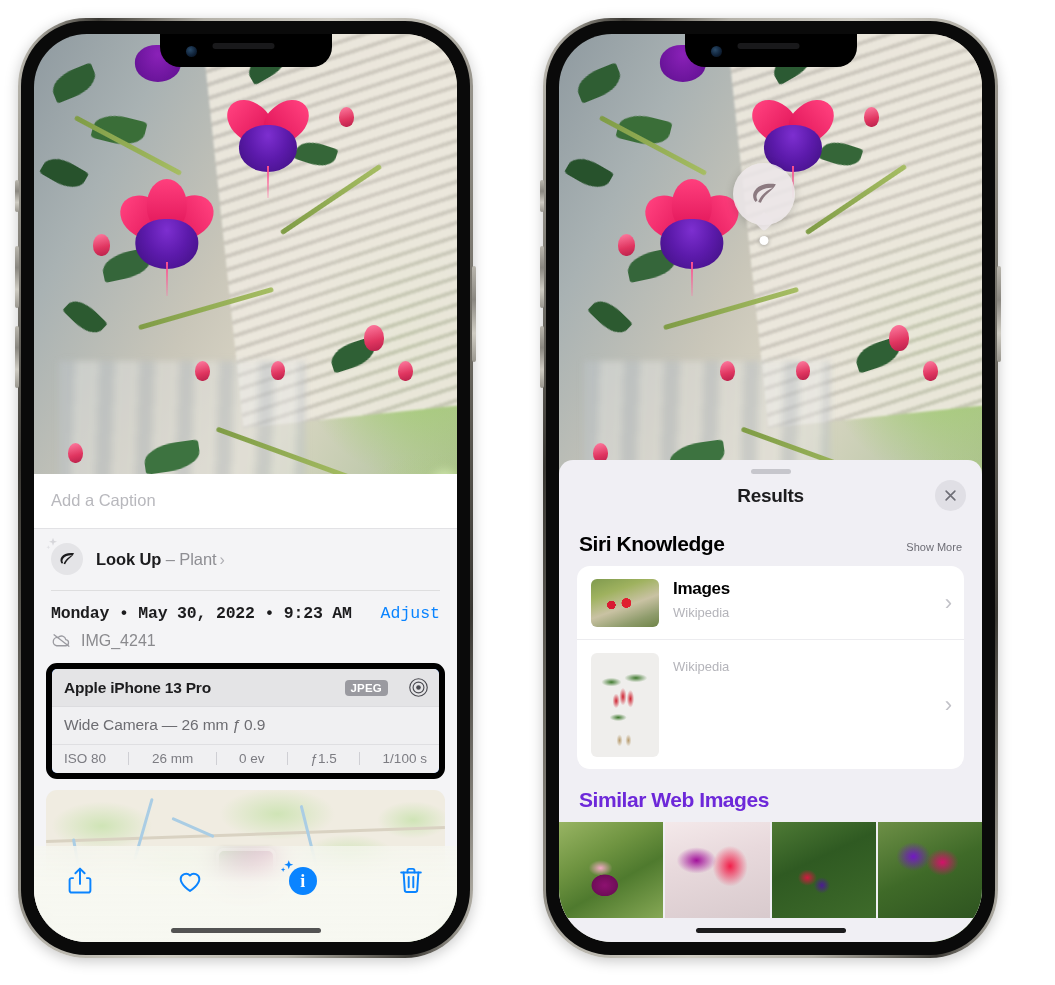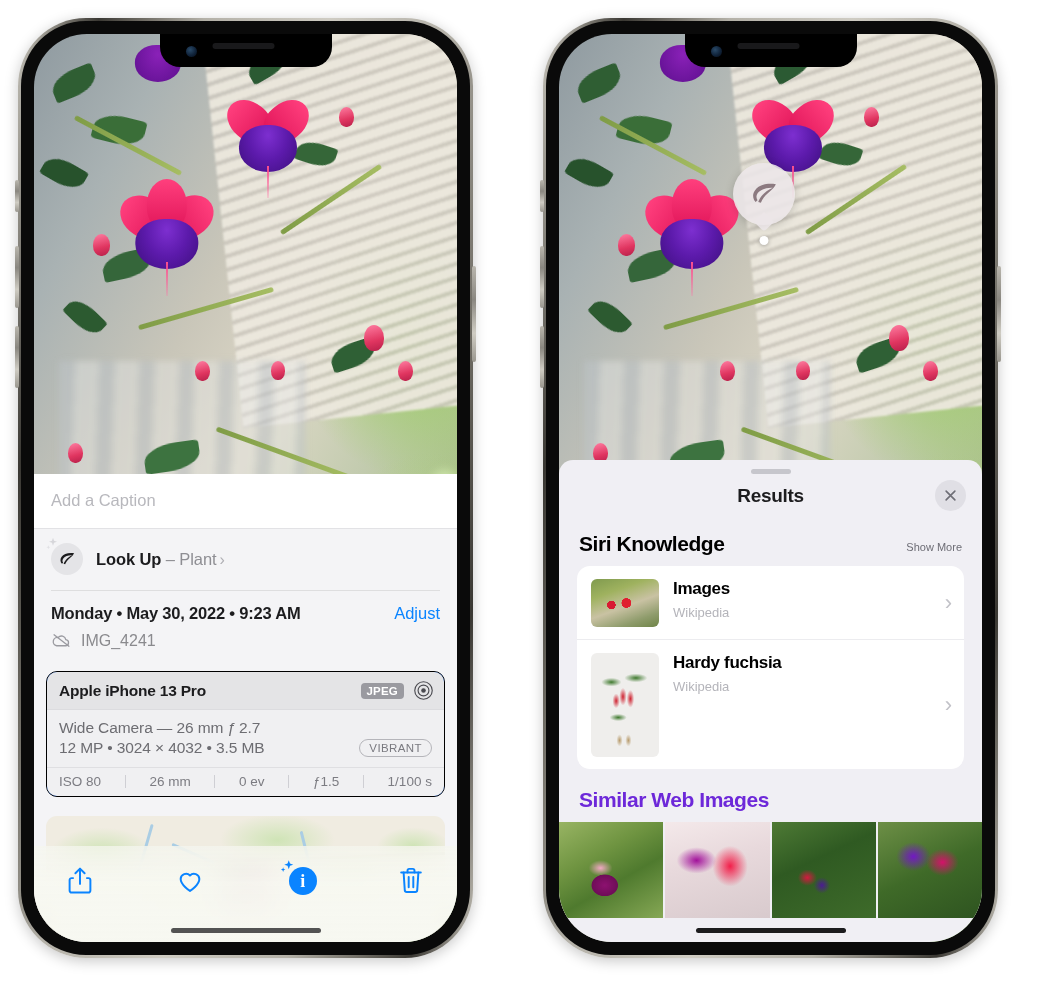--- a/index.html
+++ b/index.html
@@ -158,39 +158,40 @@
   .lookup-text { font-size: 16.5px; color: #1c1c1e; letter-spacing: -.1px; }
   .lookup-text b { font-weight: 700; }
   .lookup-text .sub { color: #8e8e93; font-weight: 400; }
   .chev-small { color: #b0b0b5; font-size: 16px; margin-left: 3px; }
 
   .divider { height: 1px; background: #dededf; margin: 0 17px; }
 
   .datetime-row {
     display: flex; align-items: flex-start; justify-content: space-between;
     padding: 13px 17px 2px 17px;
+    font-family: Liberation Mono, monospace;
   }
   .datetime-main { font-size: 16.5px; font-weight: 700; color: #1c1c1e; letter-spacing: -.2px; }
   .adjust-link { font-size: 16.5px; color: #0a84ff; cursor: pointer; }
   .filename-row { display: flex; align-items: center; gap: 9px; padding: 5px 17px 12px 17px; }
   .filename-row svg { width: 21px; height: 21px; flex: 0 0 auto; }
   .filename-text { font-size: 16px; color: #8a8a8e; }
 
   
   .meta-card {
-    margin: 8px 12px; border-radius: 11px; overflow: hidden;
-    background: #3b82f6; border: 1px solid #000000;
+    margin: 0 12px; border-radius: 11px; overflow: hidden;
+    background: #3b82f6; border: 6px solid #000000;
   }
   .meta-head {
     display: flex; align-items: center; justify-content: space-between;
     padding: 8px 10px 8px 12px; background: #e4e4e6;
     border-bottom: 1px solid #dcdcdf;
   }
   .meta-device { font-size: 15.5px; font-weight: 700; color: #1c1c1e; letter-spacing: -.2px; }
-  .meta-head-right { display: flex; align-items: center; gap: 9px; }
+  .meta-head-right { display: flex; align-items: center; gap: 20px; }
   .format-chip {
     background: #9a9aa0; color: #fff; font-size: 11.5px; font-weight: 700;
     padding: 2px 6px; border-radius: 4px; letter-spacing: .2px;
   }
   .raw-ring { width: 21px; height: 21px; }
   .meta-body { padding: 9px 12px 10px 12px; background: #f0f0f2; }
   .meta-line1 { font-size: 15.5px; color: #6d6d72; letter-spacing: -.1px; }
   .meta-line2row { display: flex; align-items: center; justify-content: space-between; margin-top: 2px; }
   .meta-line2 { font-size: 15.5px; color: #6d6d72; letter-spacing: -.1px; }
   .vibrant-chip {
@@ -494,25 +495,21 @@
               <span class="meta-head-right">
                 <span class="format-chip">JPEG</span>
                 <svg class="raw-ring" viewBox="0 0 24 24" fill="none" stroke="#4a4a50" stroke-width="1.3">
                   <circle cx="12" cy="12" r="10"></circle>
                     <circle cx="12" cy="12" r="6.2"></circle>
                     <circle cx="12" cy="12" r="2.6" fill="#4a4a50" stroke="none"></circle>
                 </svg>
               </span>
             </div>
             <div class="meta-body">
-              <div class="meta-line1">Wide Camera — 26 mm ƒ 2.7</div>
-              <div class="meta-line2row">
-                <span class="meta-line2">12 MP • 3024 × 4032 • 3.5 MB</span>
-                <span class="vibrant-chip">VIBRANT</span>
-              </div>
+              <div class="meta-line1">Wide Camera — 26 mm ƒ 0.9</div>
             </div>
             <div class="exif-row">
               <span class="exif-item">ISO 80</span>
               <span class="exif-sep"></span>
               <span class="exif-item">26 mm</span>
               <span class="exif-sep"></span>
               <span class="exif-item">0 ev</span>
               <span class="exif-sep"></span>
               <span class="exif-item">ƒ1.5</span>
               <span class="exif-sep"></span>
@@ -693,21 +690,20 @@
               <div class="kb-thumb t1"></div>
               <div class="kb-body">
                 <div class="kb-title">Images</div>
                 <div class="kb-source">Wikipedia</div>
               </div>
               <div class="kb-chev">›</div>
             </div>
             <div class="kb-item">
               <div class="kb-thumb t2"></div>
               <div class="kb-body">
-                <div class="kb-title">Hardy fuchsia</div>
                 <div class="kb-source">Wikipedia</div>
               </div>
               <div class="kb-chev">›</div>
             </div>
           </div>
 
           <div class="similar-head">
             <div class="similar-title">Similar Web Images</div>
           </div>
           <div class="similar-strip">

